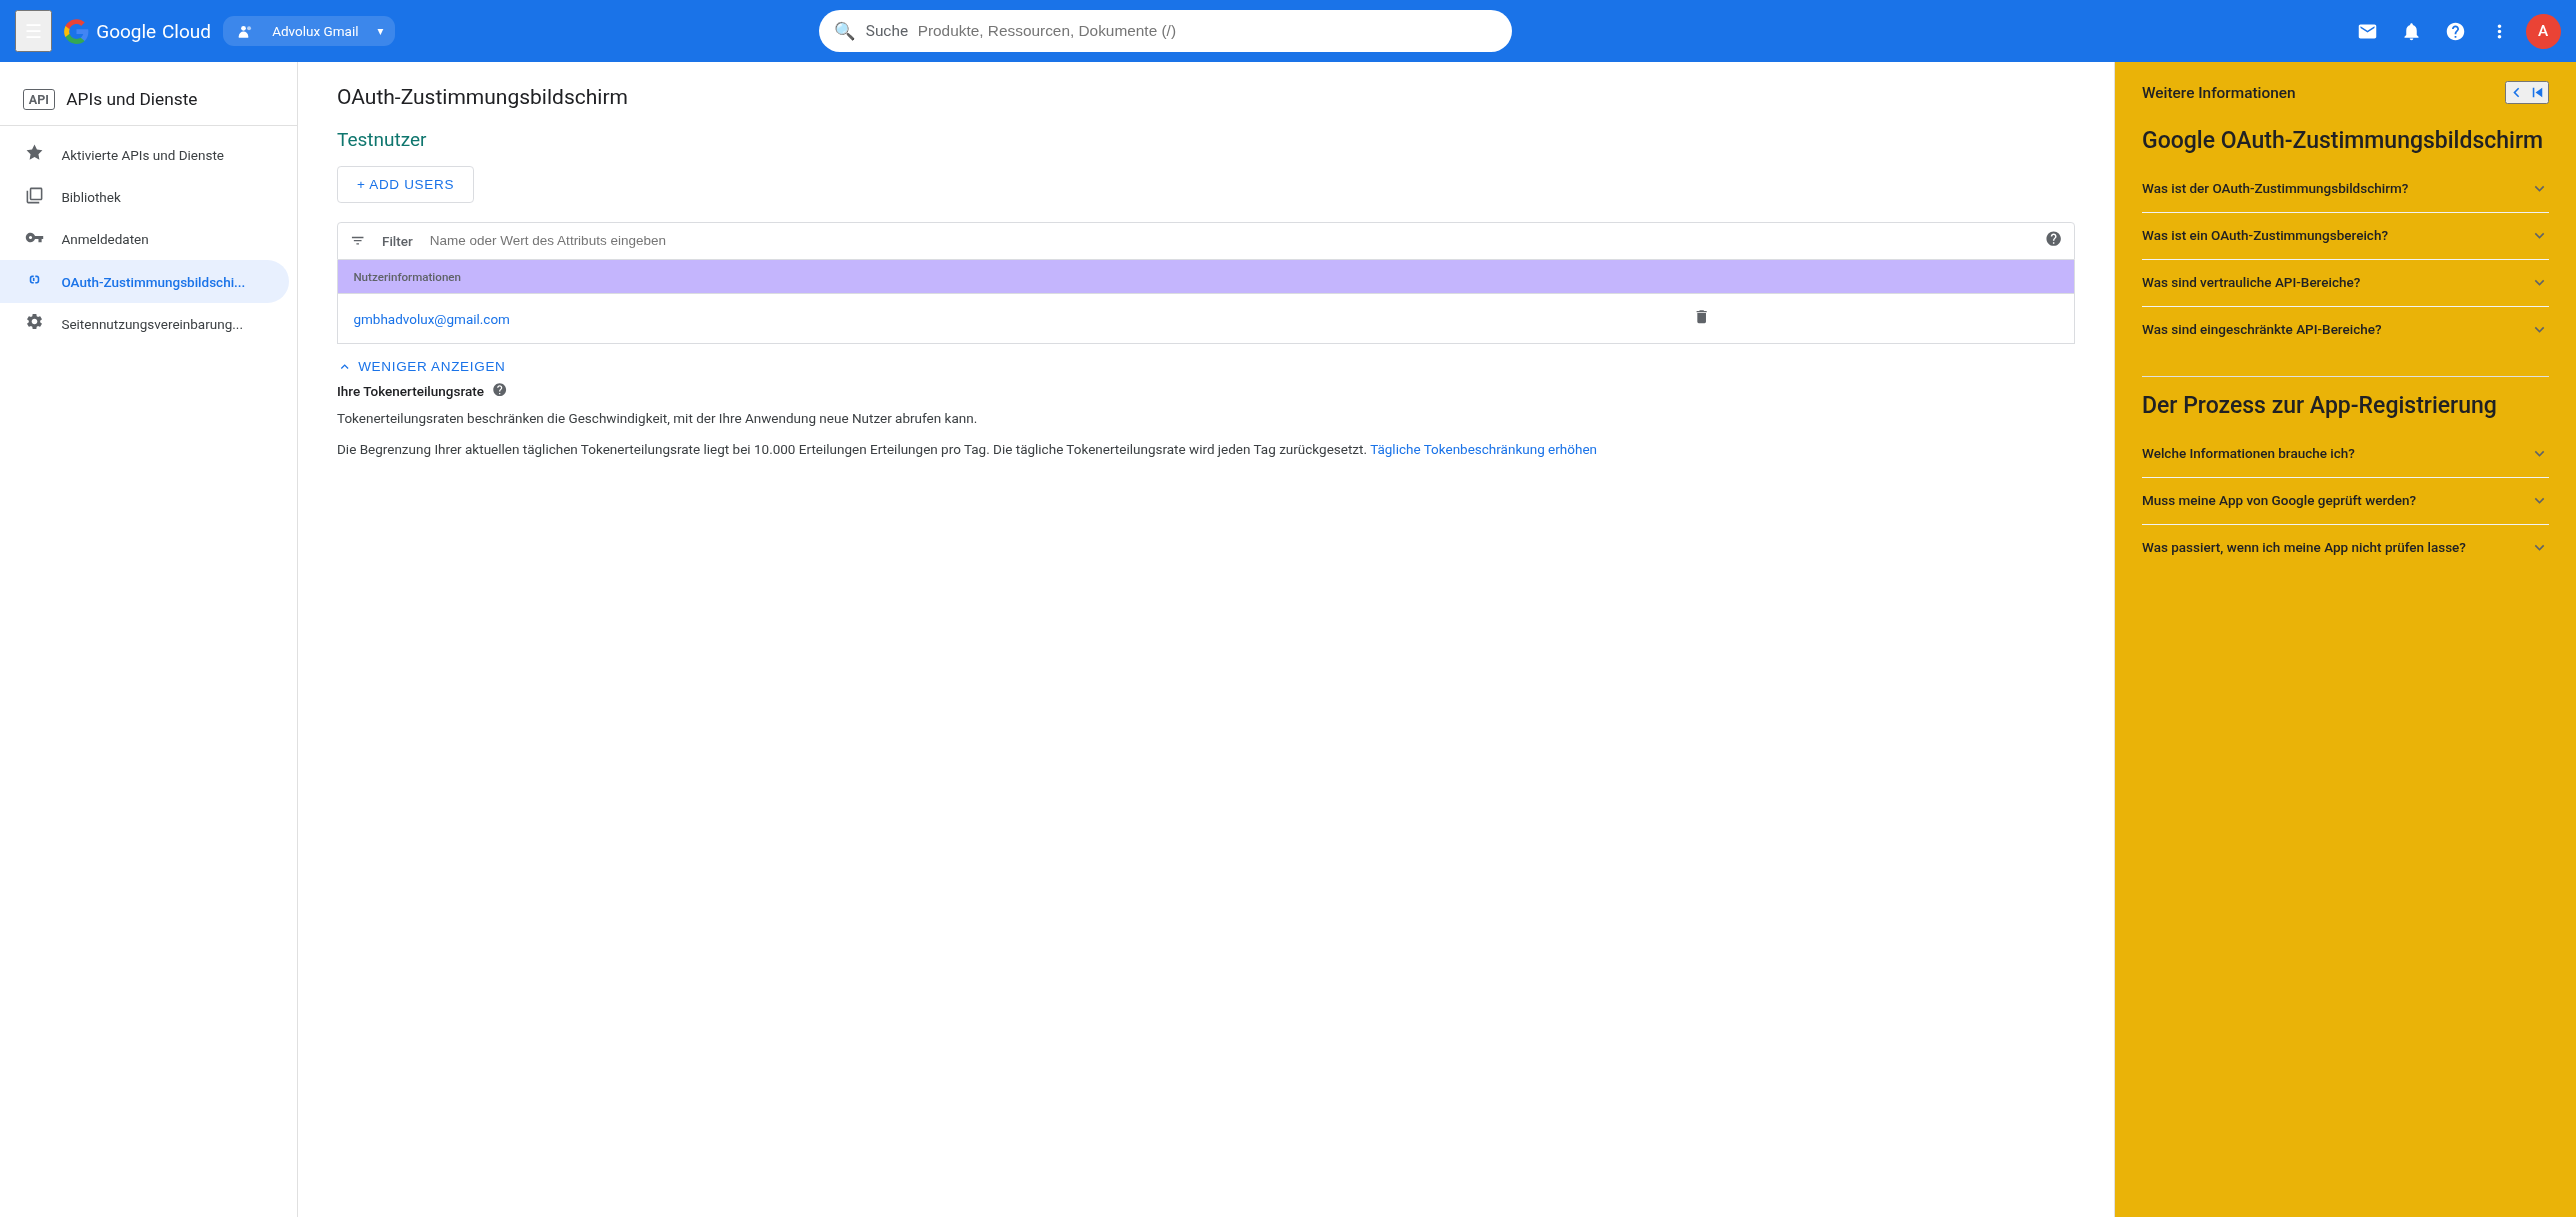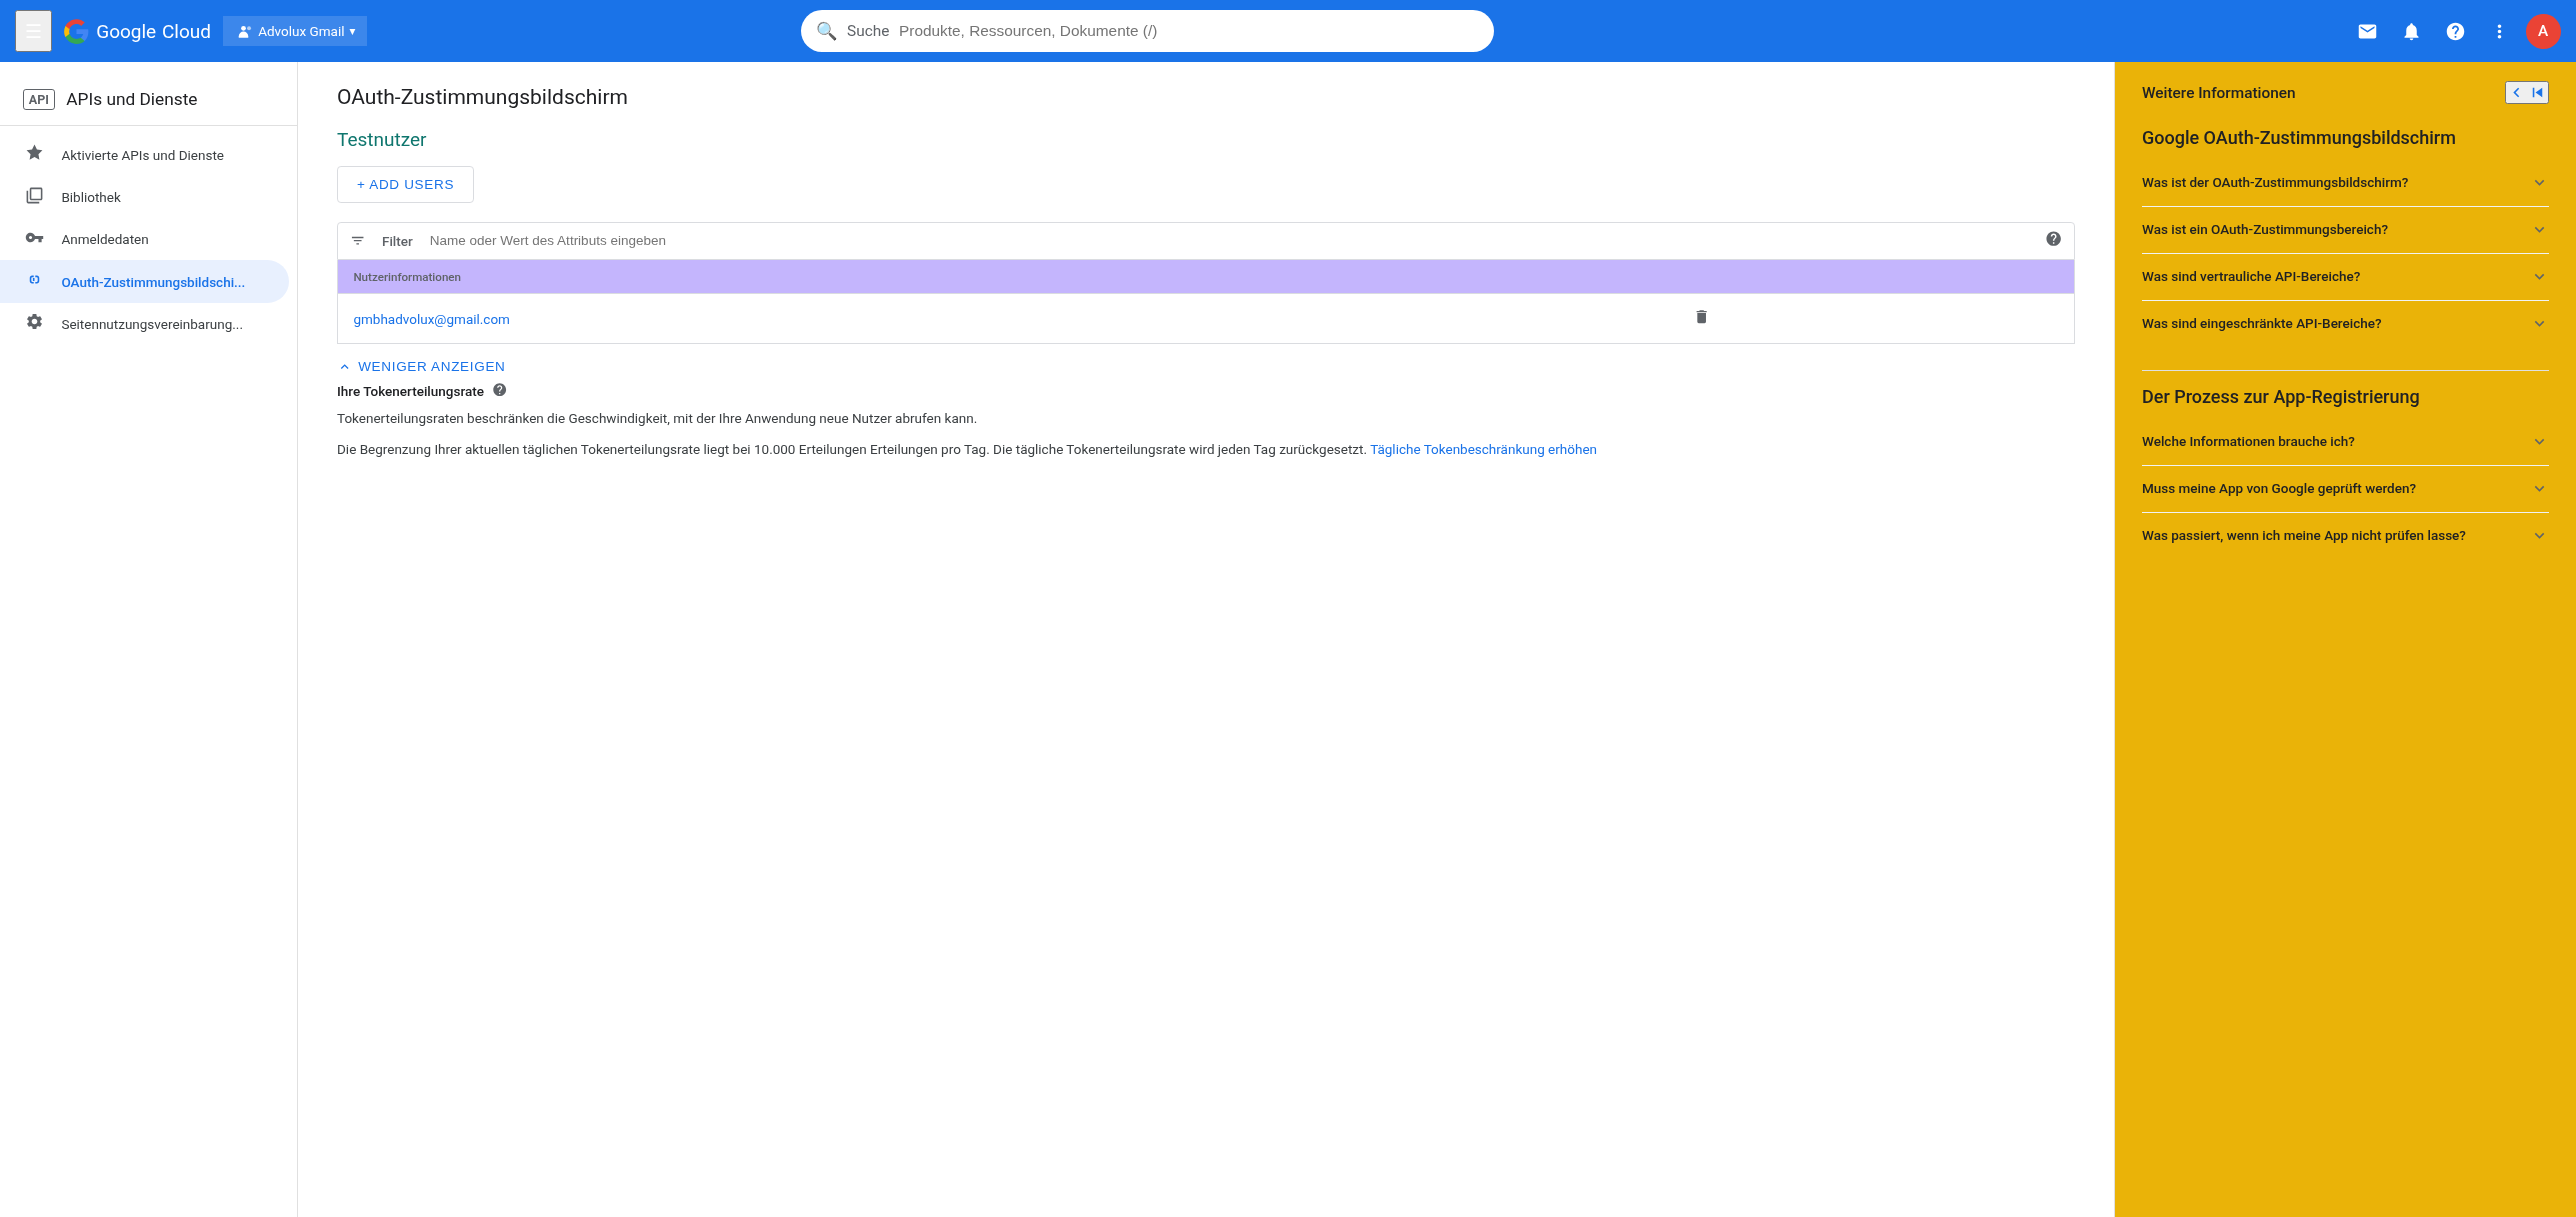--- a/index.html
+++ b/index.html
@@ -5,21 +5,21 @@
     * { box-sizing: border-box; margin: 0; padding: 0; }
     body { font-family: 'Google Sans', Roboto, Arial, sans-serif; font-size: 13.5px; color: #202124; background: #fff; }
 
     
     .top-nav {
       display: flex; align-items: center; background: #1a73e8; height: 62px;
       padding: 0 15.4px; gap: 11.6px; position: sticky; top: 0; z-index: 100;
     }
     .nav-hamburger { color: #fff; cursor: pointer; font-size: 19px; padding: 7.7px; }
     .nav-logo { display: flex; align-items: center; gap: 5.8px; color: #fff; font-size: 19px; font-weight: 400; text-decoration: none; }
-    .nav-project { display: flex; align-items: center; gap: 5px; background: rgba(255,255,255,0.15); border-radius: 0; padding: 5.8px 11.6px; color: #fff; cursor: pointer; font-size: 13.5px; }
+    .nav-project { display: flex; align-items: center; gap: 19px; background: rgba(255,255,255,0.15); border-radius: 11px; padding: 5.8px 11.6px; color: #fff; cursor: pointer; font-size: 13.5px; }
     .nav-search {
       flex: 1; max-width: 693px; margin: 0 auto;
       display: flex; align-items: center; background: #fff; border-radius: 23px;
       padding: 0 15.4px; height: 42px; gap: 9.6px;
     }
     .nav-search input { flex: 1; border: none; outline: none; font-size: 15.4px; color: #202124; background: transparent; }
     .nav-search-icon { color: #5f6368; font-size: 17.3px; }
     .nav-search-label { color: #5f6368; font-size: 15.4px; }
     .nav-actions { display: flex; align-items: center; gap: 7.7px; margin-left: auto; }
     .nav-icon-btn { color: #fff; cursor: pointer; padding: 7.7px; font-size: 19px; background: none; border: none; display: flex; align-items: center; }
@@ -78,21 +78,21 @@
     .link-blue { color: #1a73e8; text-decoration: none; }
 
     
     .right-panel { width: 462px; min-width: 462px; border-left: 1px solid #e0e0e0; overflow-y: auto; padding: 19px 27px; background: #eab308; }
     .right-panel-header { display: flex; align-items: center; justify-content: space-between; margin-bottom: 23px; }
     .right-panel-title { font-size: 15.4px; font-weight: 500; color: #202124; }
     .panel-collapse-btn { color: #1a73e8; cursor: pointer; font-size: 15.4px; display: flex; align-items: center; gap: 1.9px; }
 
     
     .faq-section { margin-bottom: 23px; }
-    .faq-section-title { font-size: 18px; font-weight: 500; color: #202124; margin-bottom: 11.6px; }
+    .faq-section-title { font-size: 23px; font-weight: 500; color: #202124; margin-bottom: 11.6px; }
     .faq-item { display: flex; align-items: center; justify-content: space-between; padding: 13.5px 0; border-bottom: 1px solid #f1f3f4; cursor: pointer; }
     .faq-item:last-child { border-bottom: none; }
     .faq-item-question { font-size: 13.5px; font-weight: 500; color: #202124; flex: 1; padding-right: 11.6px; line-height: 1.4; }
 
     .divider { height: 1px; background: #e0e0e0; margin: 15.4px 0; }
   </style>
 </head>
 <body>
 
 <header class="top-nav">

